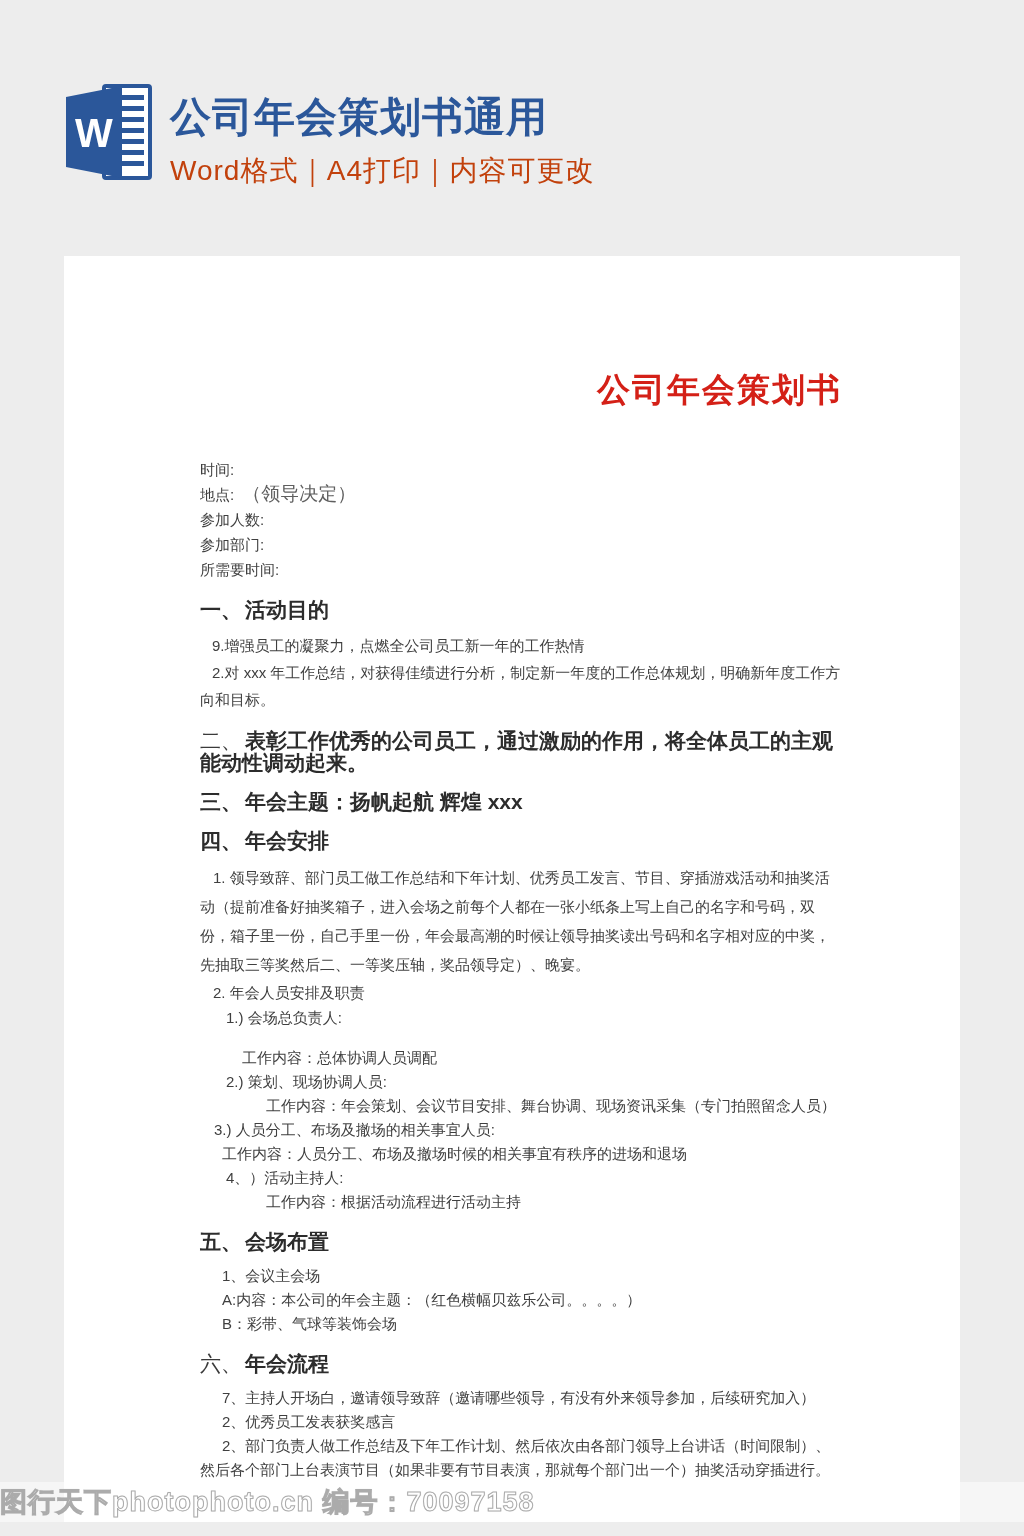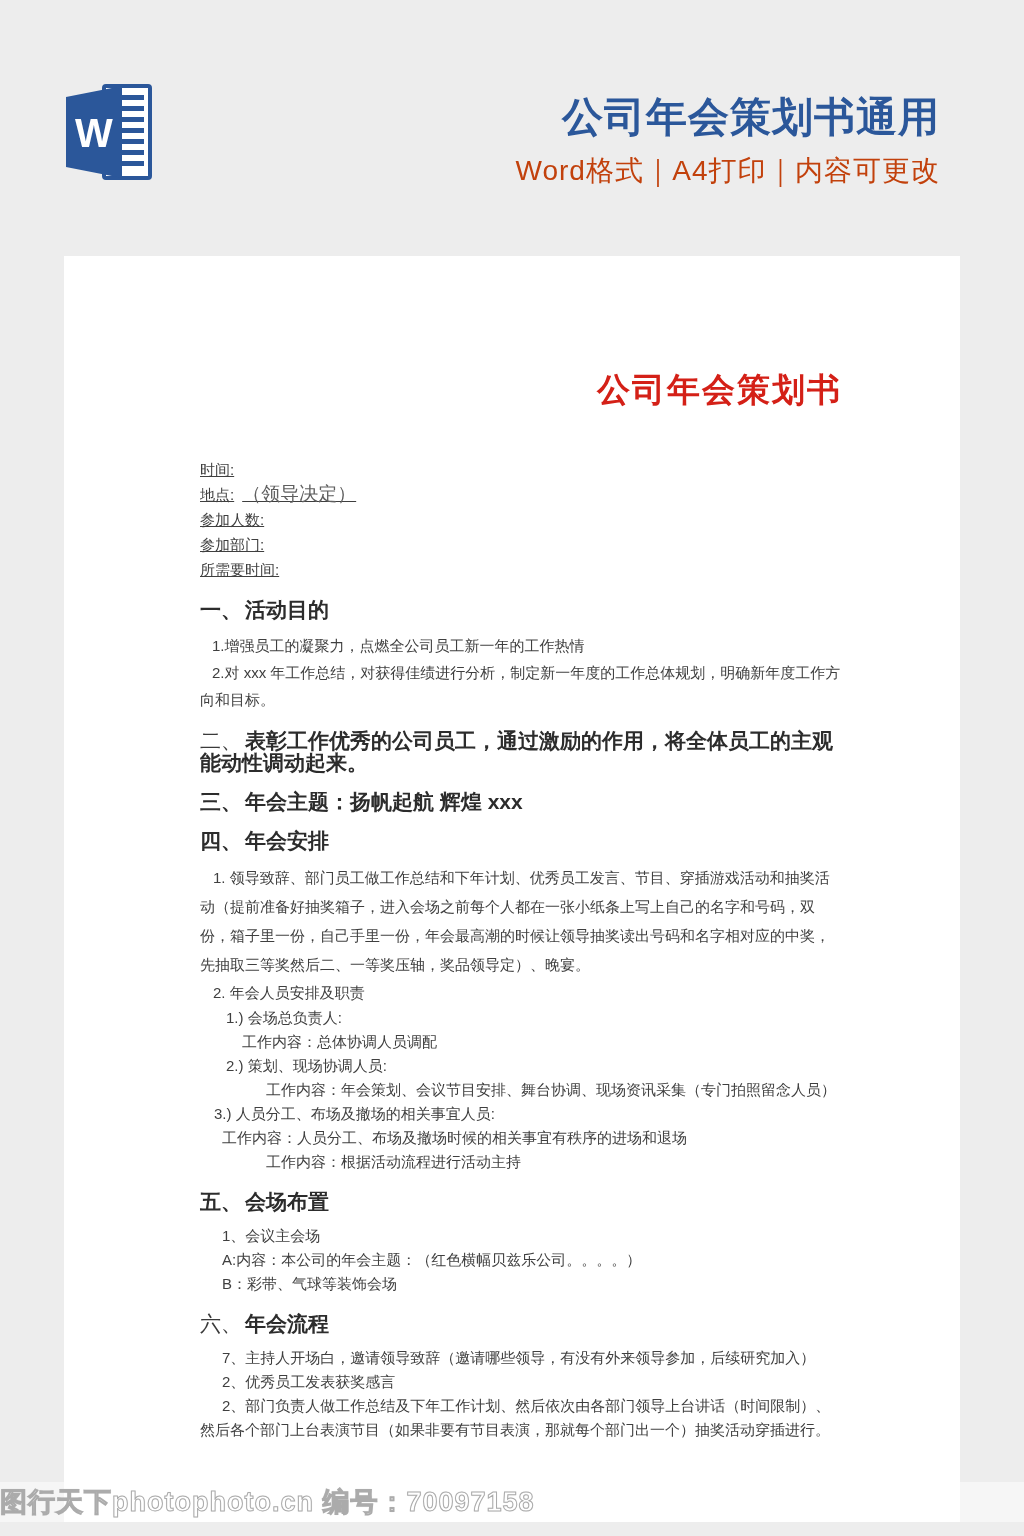--- a/index.html
+++ b/index.html
@@ -5,47 +5,47 @@
   html,body{margin:0;padding:0;}
   body{
     width:1024px;height:1536px;
     background:#ededed;
     font-family:"Liberation Sans","DejaVu Sans",sans-serif;
     position:relative;overflow:hidden;
     color:#3f3f3f;
   }
   
   .word-icon{position:absolute;left:62px;top:82px;width:92px;height:100px;}
-  .header-text{position:absolute;left:170px;top:94px;width:770px;text-align:right;}
+  .header-text{position:absolute;left:170px;top:94px;width:770px;text-align:left;}
   .header-title{font-size:41px;font-weight:700;color:#2b579a;letter-spacing:1px;line-height:46px;}
   .header-subtitle{font-size:28px;font-weight:400;color:#c2410c;margin-top:12px;letter-spacing:1px;}
   
   .doc{
     position:absolute;left:64px;top:256px;width:896px;height:1266px;
     background:#ffffff;box-sizing:border-box;
     padding:112px 118px 0 136px;overflow:hidden;
     font-size:15px;
   }
   .doc-title{font-size:33px;font-weight:700;color:#d42017;text-align:right;letter-spacing:2px;margin:0 0 44px;}
-  .info{margin:14px 0 12px;text-decoration:underline;}
+  .info{margin:14px 0 12px;}
   .info-row{line-height:24px;}
   .info-row .note{font-size:19px;color:#5f5f5f;margin-left:8px;}
   .h{font-size:21px;font-weight:700;color:#2c2c2c;margin:17px 0 11px;line-height:22px;}
   .h .num{margin-right:3px;}
   .h .num.light{font-weight:400;color:#3a3a3a;}
   .p{line-height:27px;margin:0;}
   .lh29{line-height:29px;}
   .sub{line-height:24px;}
   .it12{text-indent:12px;}
   .it13{text-indent:13px;}
   .it22{text-indent:22px;}
   .pl14{padding-left:14px;}
   .pl22{padding-left:22px;}
   .pl26{padding-left:26px;}
-  .pl42{padding-left:42px;}
+  .pl42{padding-left:42px;margin-top:16px;}
   .pl66{padding-left:66px;}
   
   .wm-band{position:absolute;left:0;top:1482px;width:1024px;height:40px;background:rgba(255,255,255,0.5);}
   .watermark{
     position:absolute;left:0;top:1484px;
     font-size:27px;font-weight:700;letter-spacing:1px;
     color:#ffffff;
     -webkit-text-stroke:1px #ababab;
     text-shadow:0 0 1px #b4b4b4;
     white-space:nowrap;
@@ -81,36 +81,37 @@
 
   <div class="info">
     <div class="info-row"><span>时间:</span><span class="note"></span></div>
     <div class="info-row"><span>地点:</span><span class="note">（领导决定）</span></div>
     <div class="info-row"><span>参加人数:</span><span class="note"></span></div>
     <div class="info-row"><span>参加部门:</span><span class="note"></span></div>
     <div class="info-row"><span>所需要时间:</span><span class="note"></span></div>
   </div>
 
   <div class="h"><span class="num">一、</span><span>活动目的</span></div>
-  <div class="p it12">1.增强员工的凝聚力，点燃全公司员工新一年的工作热情</div>
+  <div class="p it12">9.增强员工的凝聚力，点燃全公司员工新一年的工作热情</div>
   <div class="p it12">2.对 xxx 年工作总结，对获得佳绩进行分析，制定新一年度的工作总体规划，明确新年度工作方向和目标。</div>
 
   <div class="h"><span class="num light">二、</span><span>表彰工作优秀的公司员工，通过激励的作用，将全体员工的主观能动性调动起来。</span></div>
 
   <div class="h"><span class="num">三、</span><span>年会主题：扬帆起航 辉煌 xxx</span></div>
 
   <div class="h"><span class="num">四、</span><span>年会安排</span></div>
   <div class="p lh29 it13">1. 领导致辞、部门员工做工作总结和下年计划、优秀员工发言、节目、穿插游戏活动和抽奖活动（提前准备好抽奖箱子，进入会场之前每个人都在一张小纸条上写上自己的名字和号码，双份，箱子里一份，自己手里一份，年会最高潮的时候让领导抽奖读出号码和名字相对应的中奖，先抽取三等奖然后二、一等奖压轴，奖品领导定）、晚宴。</div>
   <div class="p it13">2. 年会人员安排及职责</div>
   <div class="p sub pl26">1.) 会场总负责人:</div>
   <div class="p sub pl42">工作内容：总体协调人员调配</div>
   <div class="p sub pl26">2.) 策划、现场协调人员:</div>
   <div class="p sub pl66">工作内容：年会策划、会议节目安排、舞台协调、现场资讯采集（专门拍照留念人员）</div>
   <div class="p sub pl14">3.) 人员分工、布场及撤场的相关事宜人员:</div>
   <div class="p sub pl22">工作内容：人员分工、布场及撤场时候的相关事宜有秩序的进场和退场</div>
+  <div class="p sub pl26">4、）活动主持人:</div>
   <div class="p sub pl66">工作内容：根据活动流程进行活动主持</div>
 
   <div class="h"><span class="num">五、</span><span>会场布置</span></div>
   <div class="p sub pl22">1、会议主会场</div>
   <div class="p sub pl22">A:内容：本公司的年会主题：（红色横幅贝兹乐公司。。。。）</div>
   <div class="p sub pl22">B：彩带、气球等装饰会场</div>
 
   <div class="h"><span class="num light">六、</span><span>年会流程</span></div>
   <div class="p sub it22">7、主持人开场白，邀请领导致辞（邀请哪些领导，有没有外来领导参加，后续研究加入）</div>
   <div class="p sub it22">2、优秀员工发表获奖感言</div>

